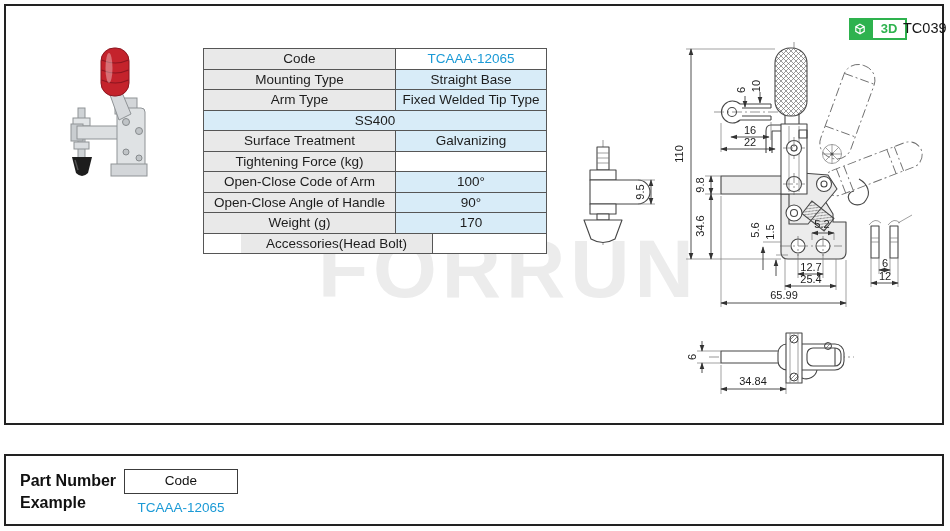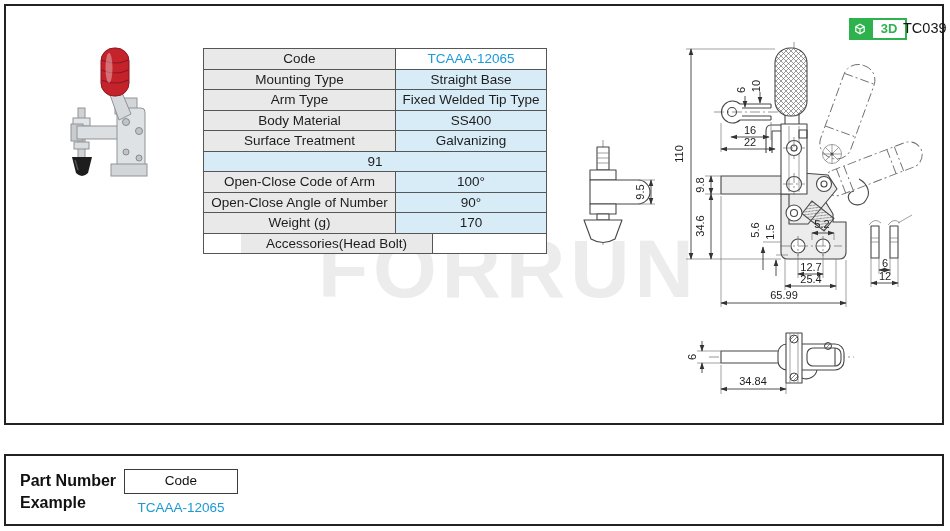--- a/index.html
+++ b/index.html
@@ -129,36 +129,35 @@
     </div>
     <div class="spec-row">
       <div class="lbl">Mounting Type</div>
       <div class="val">Straight Base</div>
     </div>
     <div class="spec-row">
       <div class="lbl">Arm Type</div>
       <div class="val">Fixed Welded Tip Type</div>
     </div>
     <div class="spec-row">
-      <div class="lbl">Body Material</div>
       <div class="val">SS400</div>
     </div>
     <div class="spec-row">
       <div class="lbl">Surface Treatment</div>
       <div class="val">Galvanizing</div>
     </div>
     <div class="spec-row">
-      <div class="val">91</div>
+      <div class="lbl">Tightening Force (kg)</div>
     </div>
     <div class="spec-row">
       <div class="lbl">Open-Close Code of Arm</div>
       <div class="val">100°</div>
     </div>
     <div class="spec-row">
-      <div class="lbl">Open-Close  Angle of Number</div>
+      <div class="lbl">Open-Close  Angle of Handle</div>
       <div class="val">90°</div>
     </div>
     <div class="spec-row">
       <div class="lbl">Weight (g)</div>
       <div class="val">170</div>
     </div>
     <div class="spec-row">
       <div class="lbl">Accessories(Head Bolt)</div>
     </div>
   </div>

